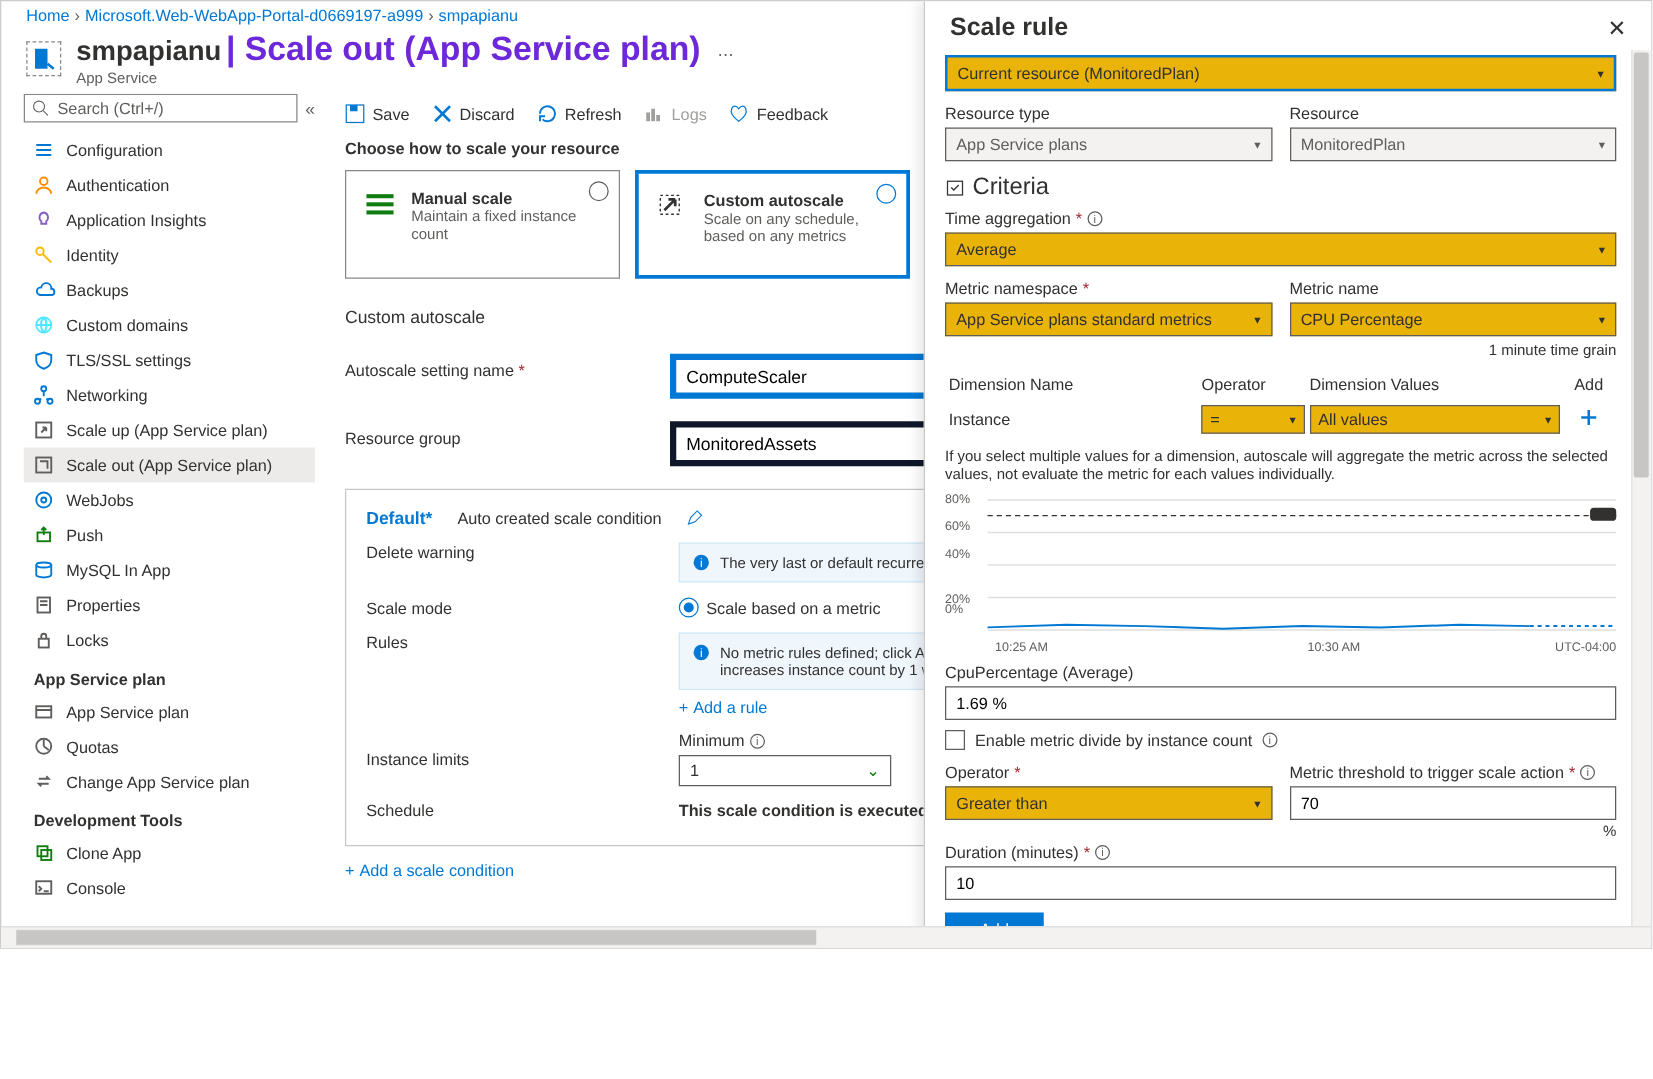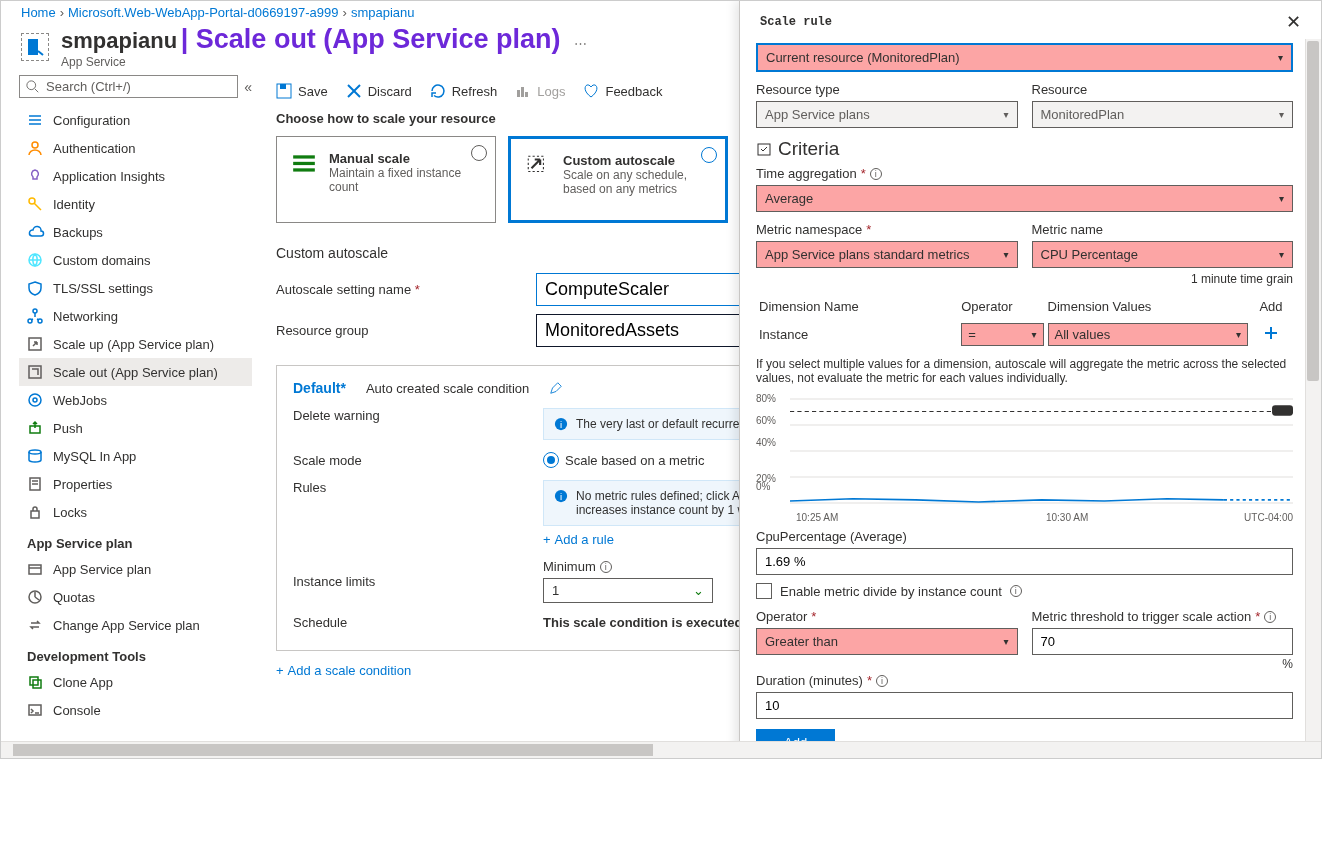--- a/index.html
+++ b/index.html
@@ -46,46 +46,46 @@
   .scale-card.selected { border:3px solid #0078d4;}
   .scale-card .radio { position:absolute; top:8px; right:8px; width:16px; height:16px; border:1px solid #605e5c; border-radius:50%;}
   .scale-card.selected .radio { border-color:#0078d4;}
   .scale-card .card-icon { width:26px; height:26px; flex-shrink:0;}
   .scale-card .ct { font-weight:600; font-size:13px;}
   .scale-card .cd { font-size:12px; color:#605e5c;}
   .subhead { padding:22px 20px 8px 20px; font-size:14px;}
   .form-row { display:flex; padding:4px 20px; align-items:center; gap:20px;}
   .form-row .lbl { width:240px; font-size:13px;}
   .req { color:#a4262c;}
-  .form-row input.tb-input { flex:1; max-width:320px; border:1px solid #0f172a; padding:5px 8px; font-size:18px;}
+  .form-row input.tb-input { flex:1; max-width:320px; border:5px solid #0f172a; padding:5px 8px; font-size:14px;margin-top:10px;}
   .form-row input.tb-input.hl { border-color:#0078d4;}
   .cond-box { margin:14px 10px 0 20px; border:1px solid #c8c6c4; padding:14px 16px 20px 16px;}
   .cond-header { display:flex; align-items:center; gap:20px;}
   .cond-title { color:#0078d4; font-weight:600; font-size:14px;}
   .cond-sub { font-size:13px;text-align:center;}
   .pencil { width:14px; height:14px;}
   .cond-row { display:flex; padding:12px 0 0 0; align-items:flex-start; gap:20px;}
   .cond-row .clabel { width:230px; font-size:13px;}
   .info-box { background:#eff6fc; border:1px solid #d0e7f8; padding:8px 10px; display:flex; gap:8px; font-size:12px; color:#323130; flex:1;}
   .info-box svg { width:14px; height:14px; flex-shrink:0;}
   .radio-inline { display:flex; align-items:center; gap:6px; font-size:13px;}
   .radio-dot { width:16px; height:16px; border:1px solid #0078d4; border-radius:50%; display:flex; align-items:center; justify-content:center;}
   .radio-dot .inner { width:8px; height:8px; background:#0078d4; border-radius:50%;}
   .link-row { color:#0078d4; font-size:13px; display:flex; align-items:center; gap:4px; cursor:pointer;}
   .num-input { border:1px solid #605e5c; padding:4px 8px; width:170px; font-size:13px; display:flex; justify-content:space-between; align-items:center;}
   .add-cond { padding:12px 20px; }
   
   .flyout { position:absolute; top:0; right:0; bottom:0; width:582px; background:#fff; border-left:1px solid #c8c6c4; box-shadow:-4px 0 10px rgba(0,0,0,.1); display:flex; flex-direction:column; overflow:hidden;}
   .flyout-head { display:flex; justify-content:space-between; align-items:center; padding:10px 20px 6px 20px;}
-  .flyout-title { font-size:12px; font-weight:600;font-family:Liberation Mono, monospace;}
+  .flyout-title { font-size:20px; font-weight:600;}
   .flyout-close { font-size:18px; cursor:pointer; font-weight:300;}
   .flyout-body { flex:1; overflow-y:auto; padding:4px 28px 12px 16px; position:relative;}
   .flyout-scroll-track { position:absolute; right:0; top:0; bottom:0; width:16px; background:#f3f2f1; border-left:1px solid #e1dfdd;}
   .flyout-scroll-thumb { position:absolute; right:2px; width:12px; background:#c8c6c4; border-radius:2px;}
-  .dd { border:1px solid #605e5c; padding:5px 8px; display:flex; justify-content:space-between; align-items:center; font-size:13px; background:#fca5a5;}
+  .dd { border:1px solid #605e5c; padding:5px 8px; display:flex; justify-content:space-between; align-items:center; font-size:13px; background:#eab308;}
   .dd.hl { border:2px solid #0078d4;}
   .dd.disabled { background:#f3f2f1; color:#605e5c;}
   .dd .chev { font-size:10px;}
   .pair { display:flex; gap:14px; margin-top:10px;}
   .pair > div { flex:1; }
   .flabel { font-size:13px; margin-bottom:4px; display:flex; align-items:center; gap:4px;}
   .info-icon { width:12px; height:12px; border:1px solid #605e5c; border-radius:50%; display:inline-flex; align-items:center; justify-content:center; font-size:9px; color:#605e5c;}
   .crit-head { display:flex; align-items:center; gap:6px; font-size:19px; margin:10px 0 6px 0;}
   .notetext { font-size:12px; color:#323130; margin:8px 0;}
   .dim-table { width:100%; font-size:13px; margin-top:6px;}

